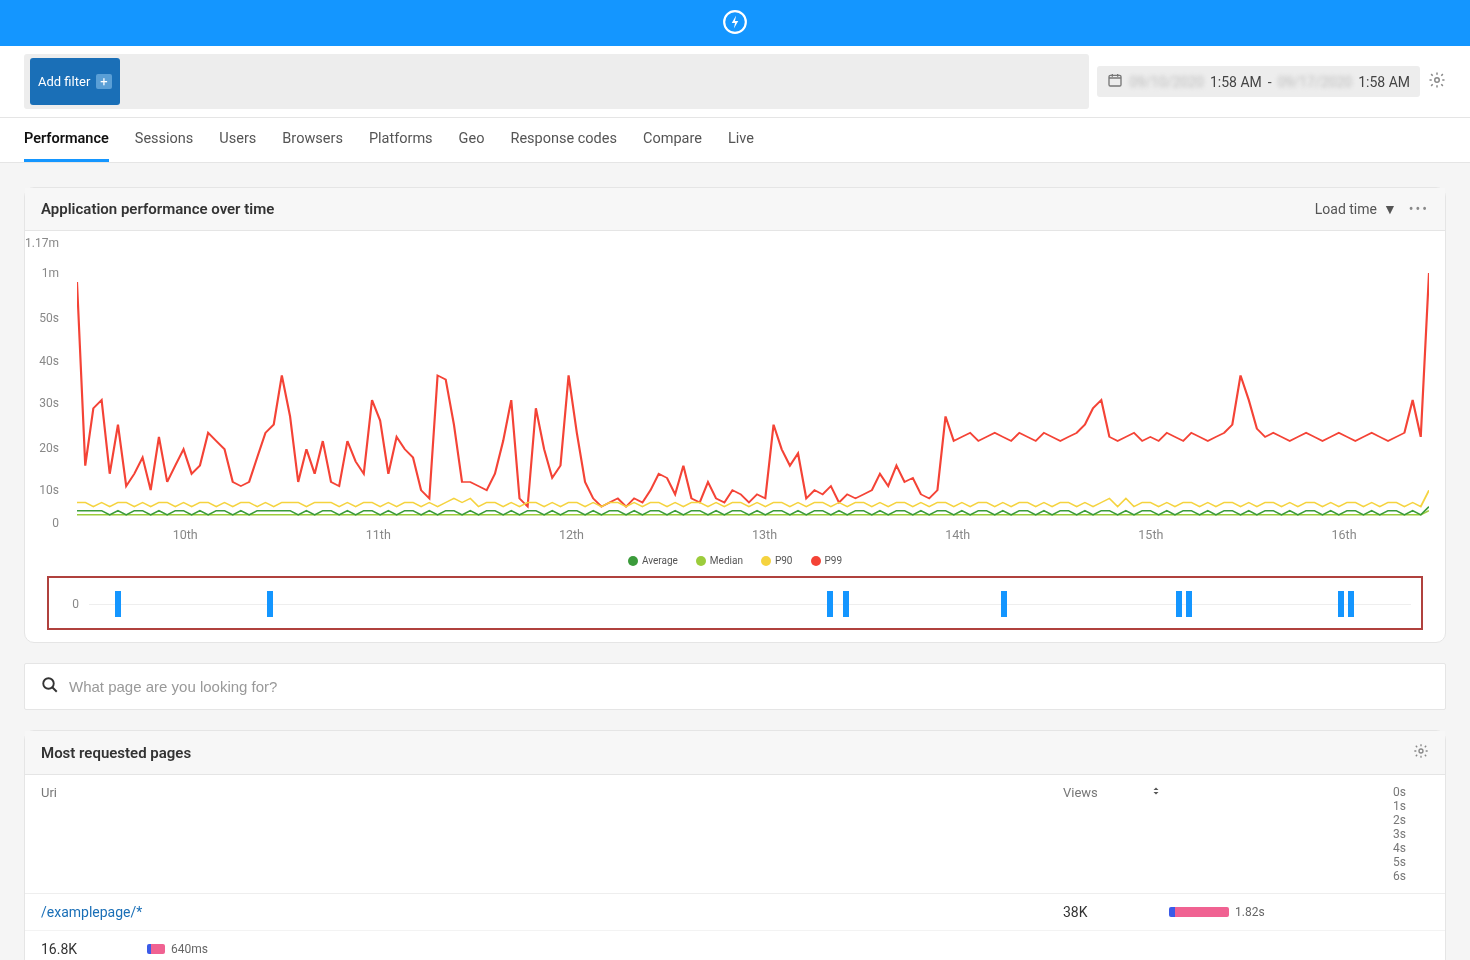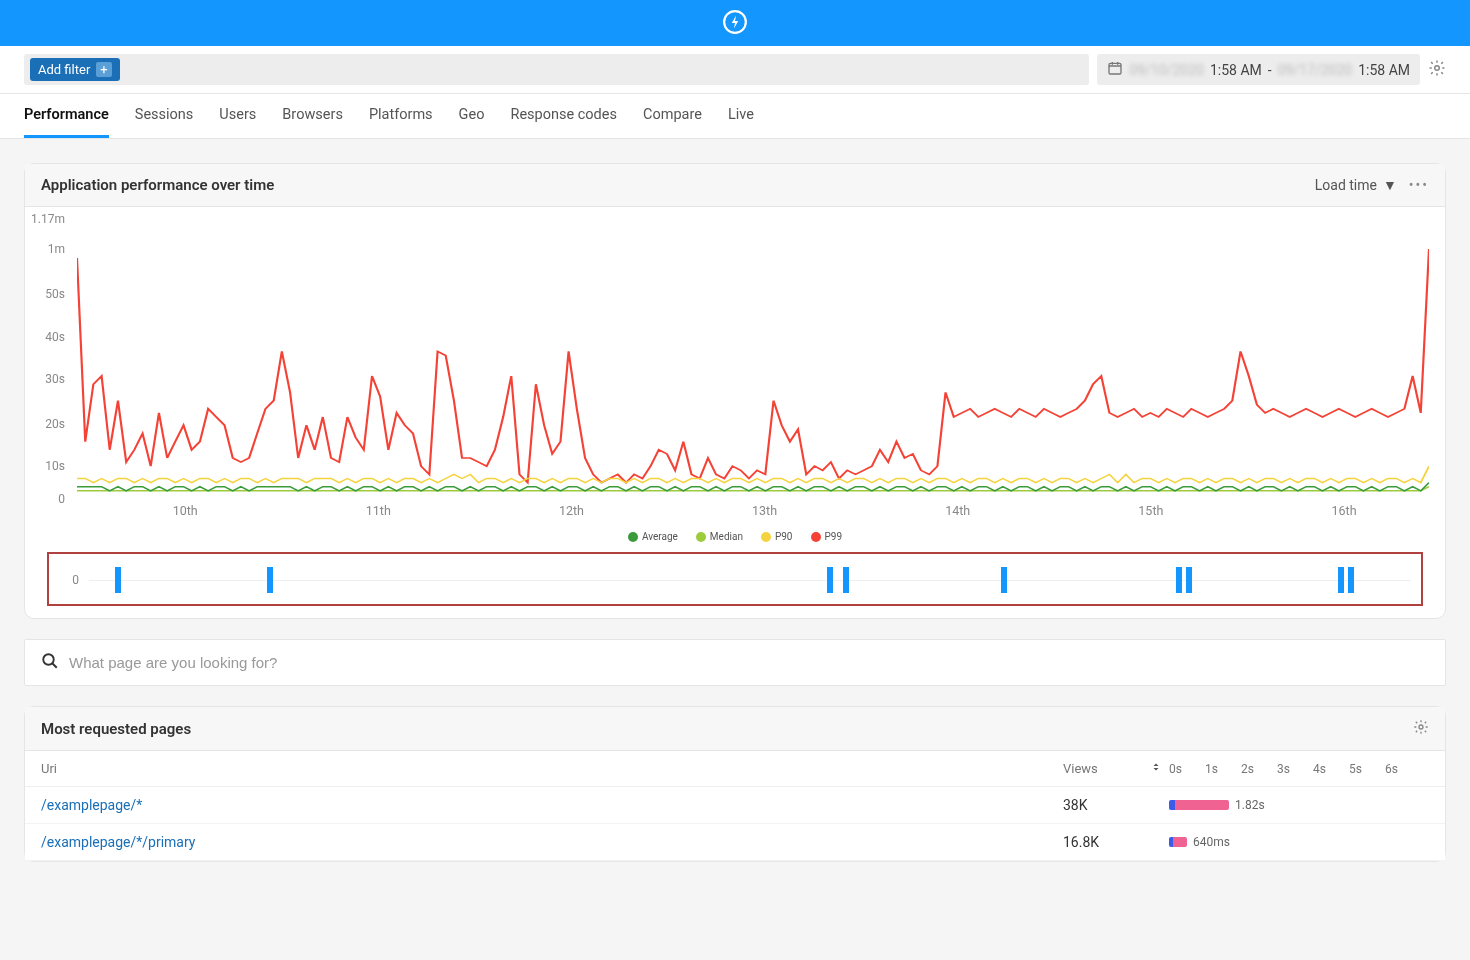--- a/index.html
+++ b/index.html
@@ -1,55 +1,55 @@
 <!DOCTYPE html>
 <html><head>
 <meta charset="utf-8">
 <style>
   * { box-sizing: border-box; margin: 0; padding: 0; }
   body { font-family: -apple-system, BlinkMacSystemFont, "Segoe UI", Roboto, sans-serif; background: #f5f5f5; color: #333; font-size: 14px; }
   .topbar { height: 46px; background: #1496ff; display:flex; align-items:center; justify-content:center; }
   .topbar svg { width:26px; height:26px; }
   .filterbar { background:#fff; display:flex; align-items:center; padding:8px 24px; gap:8px; border-bottom:1px solid #e5e5e5;}
   .filterbox { flex:1; background:#ededed; display:flex; align-items:center; padding:4px 6px; border-radius:3px;}
-  .addfilter { background:#1a6fb7; color:#fff; border-radius:3px; padding:4px 8px; font-size:13px; display:flex; align-items:center; gap:6px; cursor:pointer;}
+  .addfilter { background:#1a6fb7; color:#fff; border-radius:3px; padding:16px 8px; font-size:13px; display:flex; align-items:center; gap:6px; cursor:pointer;}
   .addfilter .plus{ background:#5a9fd6; padding:0 4px; border-radius:2px;}
   .datebox { background:#ededed; padding:6px 10px; border-radius:3px; display:flex; align-items:center; gap:6px; color:#444;}
   .datebox .dim{ color:#bbb; filter:blur(2px);}
   .gearbtn{ color:#888; cursor:pointer;}
   .tabsbar{ background:#fff; border-bottom:1px solid #e5e5e5; padding:0 24px; display:flex; gap:26px;}
   .tab{ padding:12px 0; color:#555; cursor:pointer; font-size:14.5px;}
   .tab.active{ color:#111; font-weight:600; border-bottom:3px solid #1496ff;}
   .content{ padding:24px;}
   .panel{ background:#fff; border:1px solid #e5e5e5; border-radius:10px; margin-bottom:20px;}
   .panel-head{ background:#f7f7f7; border-bottom:1px solid #e5e5e5; padding:12px 16px; display:flex; align-items:center; justify-content:space-between;}
   .panel-head h3{ font-size:15px; font-weight:600; color:#333;}
   .head-actions{ display:flex; align-items:center; gap:12px; color:#555;}
   .dropdown-btn{ display:flex; align-items:center; gap:6px; cursor:pointer;padding-left:46px;}
   .chart-wrap{ padding:12px 16px 4px 16px;}
   .chartbox{ position:relative; height:280px; margin-left:36px;}
-  .ylab{ position:absolute; right:100%; margin-right:12px; font-size:12px; color:#888; transform:translateY(-50%);}
+  .ylab{ position:absolute; right:100%; margin-right:18px; font-size:12px; color:#888; transform:translateY(-50%);}
   .xaxis{ position:relative; height:26px; margin-left:36px;}
   .xlab{ position:absolute; transform:translateX(-50%); font-size:12.5px; color:#888; top:4px;}
   .legend{ display:flex; gap:18px; justify-content:center; padding:6px 0 10px; font-size:10px; color:#555;}
   .legend .dot{ width:10px; height:10px; border-radius:50%; display:inline-block; margin-right:4px; vertical-align:middle;}
   .deploy-section{ border:2px solid #b0413e; margin:0 6px 8px 6px; padding:8px 10px 6px 10px;}
   .deploy-track{ position:relative; height:36px; border-radius:2px; margin-left:30px;}
   .dzlab{ position:absolute; right:100%; margin-right:10px; top:50%; transform:translateY(-50%); font-size:12px; color:#888;}
   .deploy-bar{ position:absolute; width:6px; height:26px; background:#1496ff; top:5px;}
   .deploy-hr{ position:absolute; left:0; right:0; top:50%; border-top:1px solid #eee;}
   .deploy-label{ text-align:center; font-size:13px; color:#555; padding-top:4px;}
   .searchpanel{ background:#fff; border:1px solid #e5e5e5; border-radius:2px; padding:12px 16px; display:flex; align-items:center; gap:10px; margin-bottom:20px;}
   .searchpanel input{ border:none; outline:none; font-size:15px; flex:1; color:#333;}
   .searchpanel input::placeholder{ color:#999;}
   .table-head{ background:#fff; padding:10px 16px; display:flex; color:#777; font-size:13px; border-bottom:1px solid #eee;}
   .col-uri{ flex:1;}
   .col-views{ width:80px;}
   .col-sort{ width:26px; text-align:center;}
-  .col-scale{ width:260px; display:flex; gap:0; align-items:flex-end;}
+  .col-scale{ width:260px; display:flex; gap:0; align-items:flex-end;flex-direction:column;}
   .col-scale span{ width:36px; font-size:12px;}
   .trow{ background:#fff; padding:10px 16px; display:flex; align-items:center; border-bottom:1px solid #f3f3f3;}
   .trow a{ color:#1a6fb7; text-decoration:none;}
   .barwrap{ width:260px; display:flex; align-items:center; gap:6px;}
   .bar{ height:10px; display:flex; border-radius:2px; overflow:hidden;}
   .seg{ height:100%;}
   .bartext{ font-size:12px; color:#666;}
   svg.line{ position:absolute; left:0; top:0; width:100%; height:100%;}
 </style>
 </head>
@@ -214,21 +214,20 @@
           <div class="col-sort"></div>
           <div class="barwrap">
             <div class="bar">
               <div class="seg" style="width: 6px; background: rgb(59, 91, 232);"></div>
               <div class="seg" style="width: 54px; background: rgb(240, 98, 146);"></div>
             </div>
             <span class="bartext">1.82s</span>
           </div>
         </div>
         <div class="trow">
-          <div class="col-uri"><a href="#">/examplepage/*/primary</a></div>
           <div class="col-views">16.8K</div>
           <div class="col-sort"></div>
           <div class="barwrap">
             <div class="bar">
               <div class="seg" style="width: 4px; background: rgb(59, 91, 232);"></div>
               <div class="seg" style="width: 14px; background: rgb(240, 98, 146);"></div>
             </div>
             <span class="bartext">640ms</span>
           </div>
         </div>

